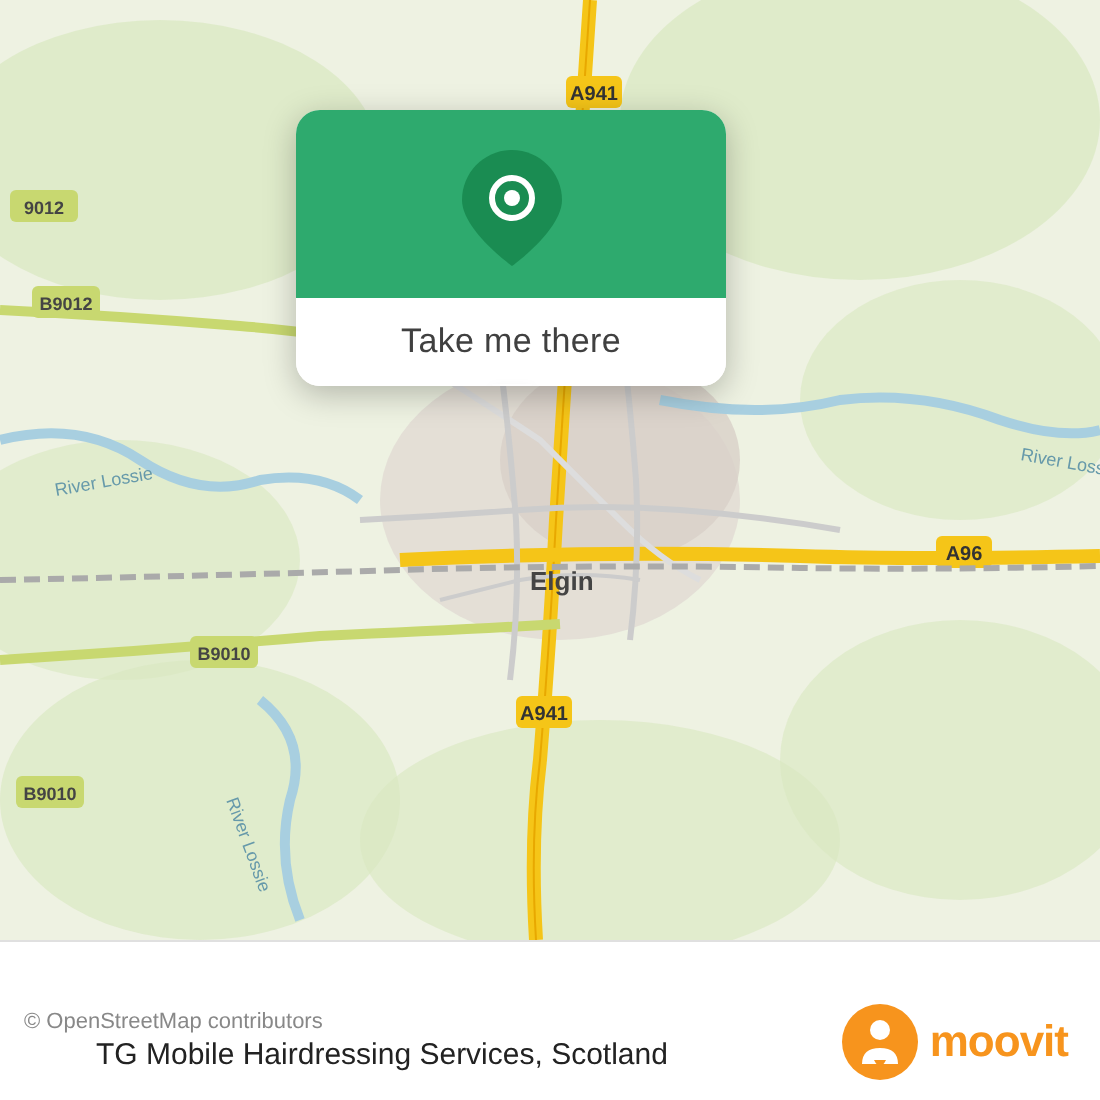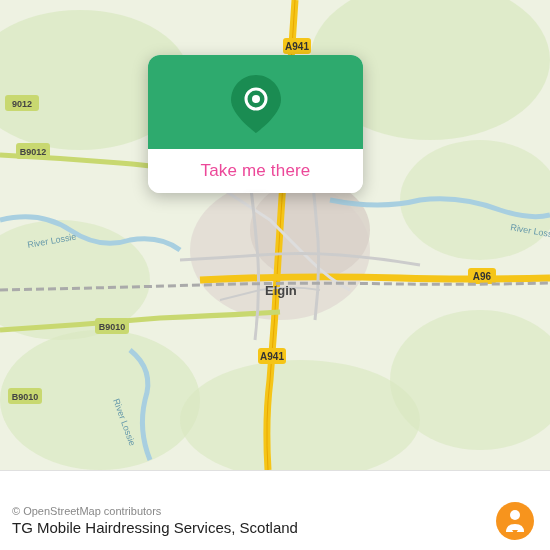--- a/index.html
+++ b/index.html
@@ -62,21 +62,21 @@
       padding: 12px 16px;
       display: flex;
       align-items: center;
       justify-content: center;
       background: #fff;
     }
 
     .take-me-there-btn {
       font-size: 17px;
       font-weight: 500;
-      color: #ec4899;
+      color: #404040;
       background: none;
       border: none;
       cursor: pointer;
       letter-spacing: 0.01em;
     }
 
     
     .bottom-bar {
       width: 550px;
       height: 100px;
@@ -96,20 +96,21 @@
 
     .osm-credit {
       font-size: 11px;
       color: #888;
     }
 
     .place-name {
       font-size: 15px;
       font-weight: 500;
       color: #222;
+      margin-left: 36px;
     }
 
     .moovit-logo {
       display: flex;
       align-items: center;
       gap: 6px;
     }
 
     .moovit-icon {
       width: 38px;
@@ -236,14 +237,15 @@
   <div class="moovit-logo">
 
     <svg class="moovit-icon" width="38" height="38" viewBox="0 0 38 38" xmlns="http://www.w3.org/2000/svg">
       <circle cx="19" cy="19" r="19" fill="#f7941d"></circle>
 
       <circle cx="19" cy="13" r="5" fill="white"></circle>
       <path d="M10 30 Q10 22 19 22 Q28 22 28 30" fill="white"></path>
 
       <path d="M16 28 Q19 34 22 28" fill="#f7941d"></path>
     </svg>
+    <span class="moovit-text">moovit</span>
   </div>
 </div>
 
 </body></html>

